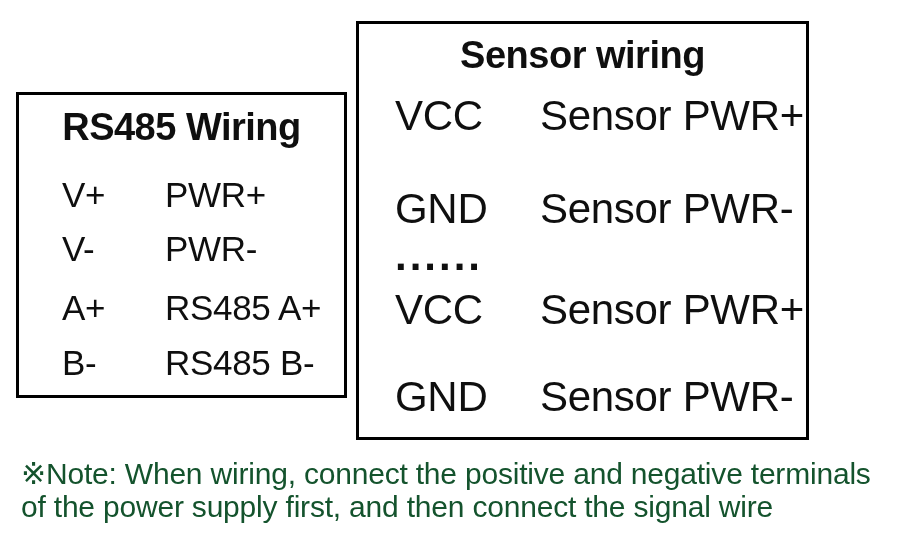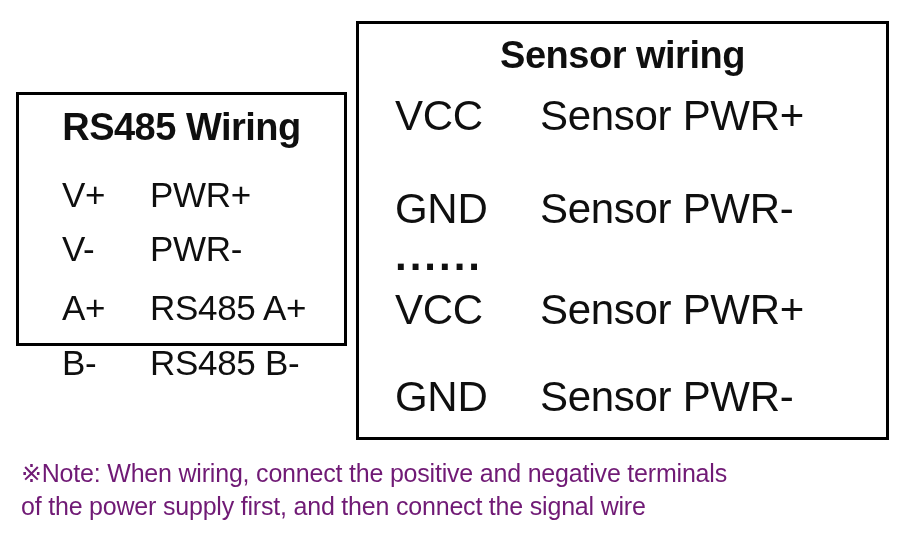--- a/index.html
+++ b/index.html
@@ -19,26 +19,26 @@
   .box {
     position: absolute;
     box-sizing: border-box;
     border: 3px solid #000000;
     background: #ffffff;
   }
   #rs485-box {
     left: 16px;
     top: 92px;
     width: 331px;
-    height: 254px;
+    height: 306px;
   }
   #sensor-box {
     left: 356px;
     top: 21px;
-    width: 533px;
+    width: 453px;
     height: 419px;
   }
   .box-title {
     position: absolute;
     left: 0;
     right: 0;
     margin: 0;
     text-align: center;
     font-weight: bold;
     font-size: 38px;
@@ -56,35 +56,35 @@
     letter-spacing: -0.3px;
   }
   #rs485-box .row { font-size: 35px; left: 43px; }
   #sensor-box .row { font-size: 42px; left: 36px; }
 
   .row .val {
     position: absolute;
     top: 0;
     white-space: nowrap;
   }
-  #rs485-box .row .val { left: 88px; }   
+  #rs485-box .row .val { left: 103px; }   
   #sensor-box .row .val { left: 119px; margin-left: 26px; }  
 
   .row-dots {
     letter-spacing: 3px;
     font-weight: bold;
   }
 
   .note {
     position: absolute;
     left: 21px;
     top: 457px;
     width: 872px;
-    color: #701a75;
-    font-size: 25px;
+    color: #14532d;
+    font-size: 30px;
     line-height: 33px;
     letter-spacing: -0.2px;
     white-space: nowrap;
   }
 </style>
 </head>
 <body>
 
 <div class="canvas">
 

